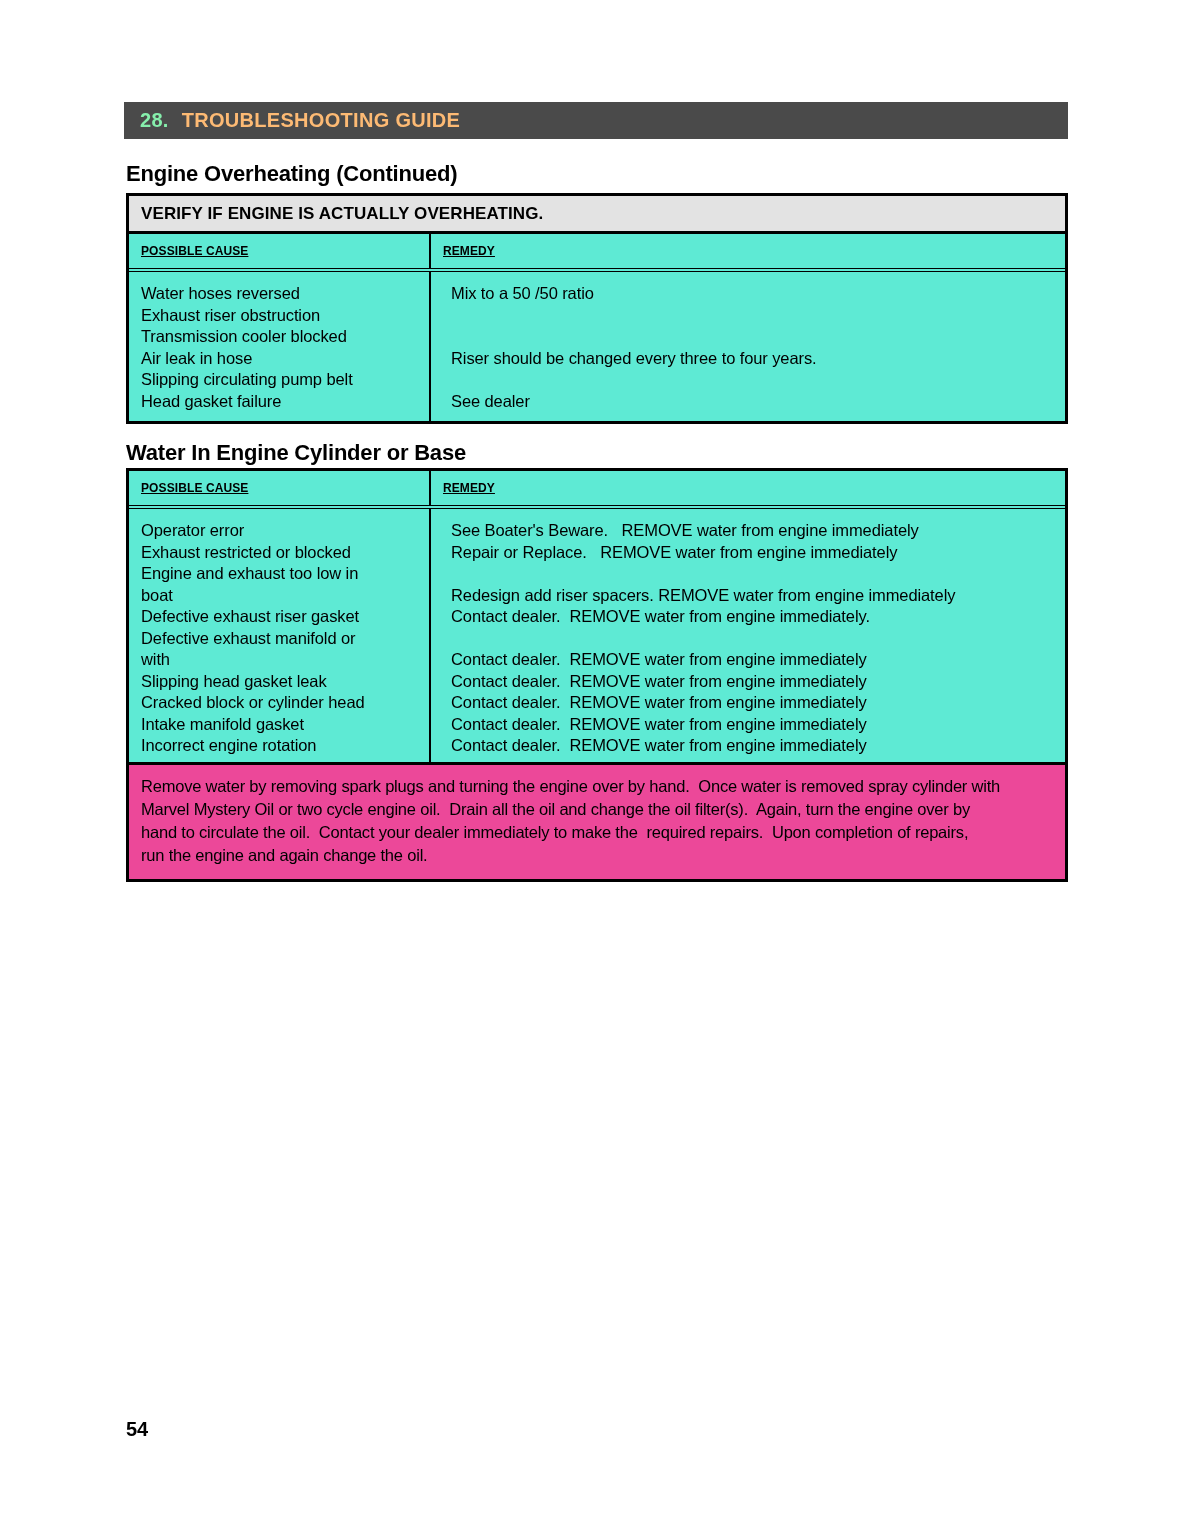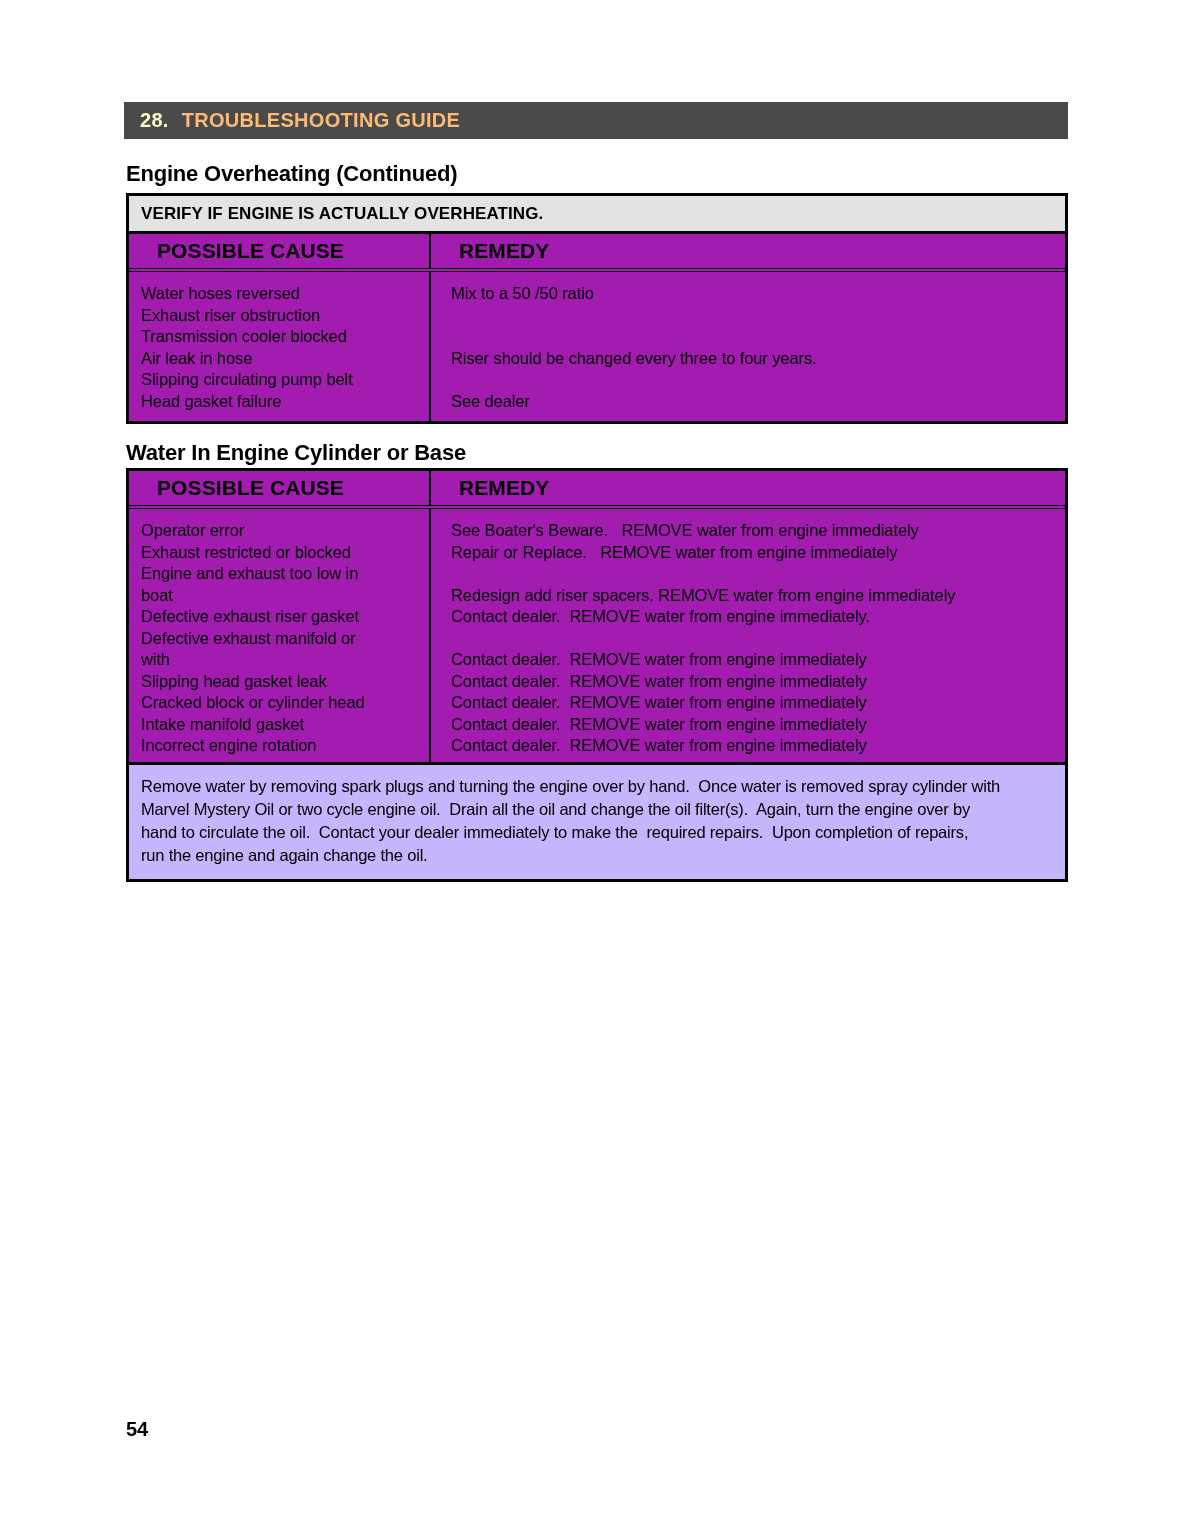--- a/index.html
+++ b/index.html
@@ -28,21 +28,21 @@
     position: absolute;
     left: 124px;
     top: 102px;
     width: 944px;
     height: 37px;
     background: #4a4a4a;
     display: flex;
     align-items: center;
   }
   .chapter-bar .chapter-num {
-    color: #fef9c3;
+    color: #86efac;
     font-size: 20px;
     font-weight: bold;
     letter-spacing: 0.3px;
     padding-left: 16px;
   }
   .chapter-bar .chapter-title {
     color: #fdba74;
     font-size: 20px;
     font-weight: bold;
     letter-spacing: 0.3px;
@@ -61,21 +61,21 @@
   #heading-1 { top: 161px; }
   #heading-2 { top: 440px; }
 
   
   .tbl {
     position: absolute;
     left: 126px;
     width: 942px;
     border: 3px solid #000;
     box-sizing: border-box;
-    background: #a21caf;
+    background: #5eead4;
   }
   #table-overheat { top: 193px; }
   #table-water    { top: 468px; }
 
   .banner-row {
     background: #e3e3e3;
     border-bottom: 3px solid #000;
     height: 38px;
     display: flex;
     align-items: center;
@@ -101,24 +101,25 @@
     display: flex;
     align-items: center;
   }
   .col-head-row .ch-remedy {
     flex: 1;
     box-sizing: border-box;
     display: flex;
     align-items: center;
   }
   .col-head-row span {
-    font-size: 21px;
-    font-weight: bold;
-    padding-left: 28px;
+    font-size: 12px;
+    font-weight: bold;
+    padding-left: 12px;
     letter-spacing: 0.1px;
+    text-decoration: underline;
   }
 
   .body-row {
     display: flex;
     box-sizing: border-box;
   }
   .body-row .bd-cause {
     width: 302px;
     box-sizing: border-box;
     border-right: 2px solid #000;
@@ -140,21 +141,21 @@
   .line.blank { color: transparent; }
 
   
   .note-box {
     position: absolute;
     left: 126px;
     top: 762px;
     width: 942px;
     border: 3px solid #000;
     box-sizing: border-box;
-    background: #c4b5fd;
+    background: #ec4899;
     padding: 10px 28px 12px 12px;
   }
   .note-box .note-line {
     font-size: 16.5px;
     font-weight: normal;
     line-height: 23px;
     white-space: pre;
     letter-spacing: -0.2px;
   }
 

